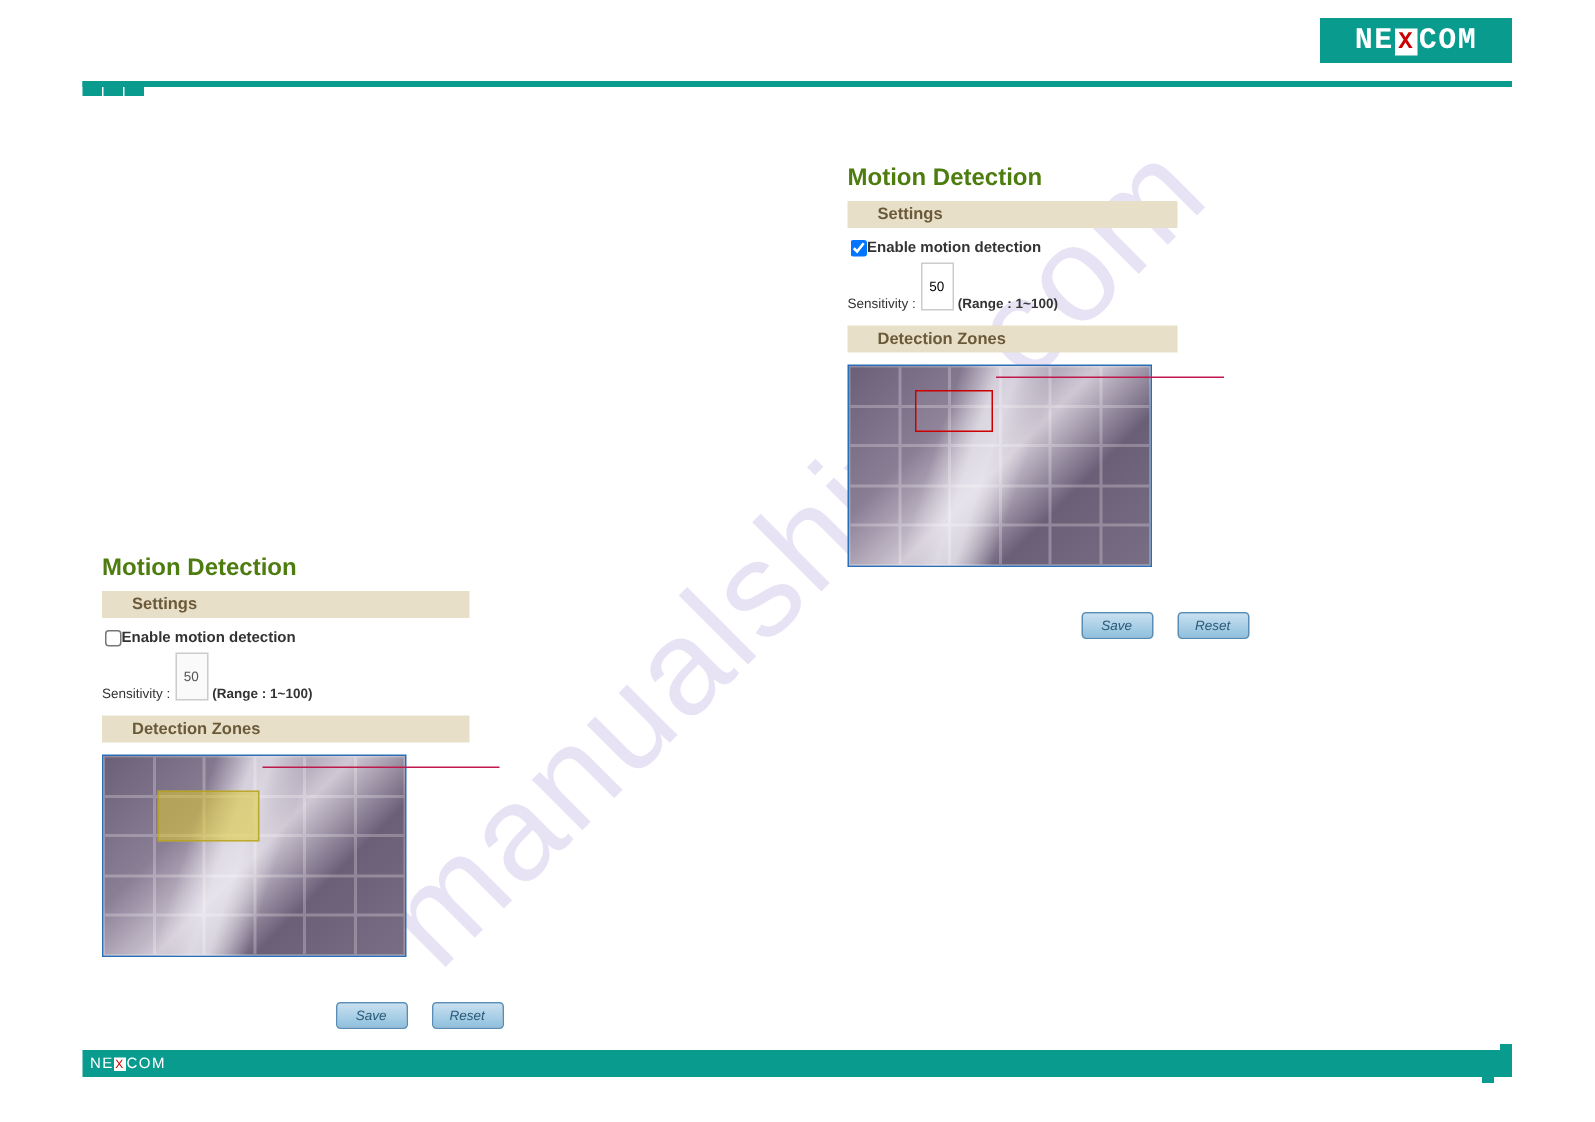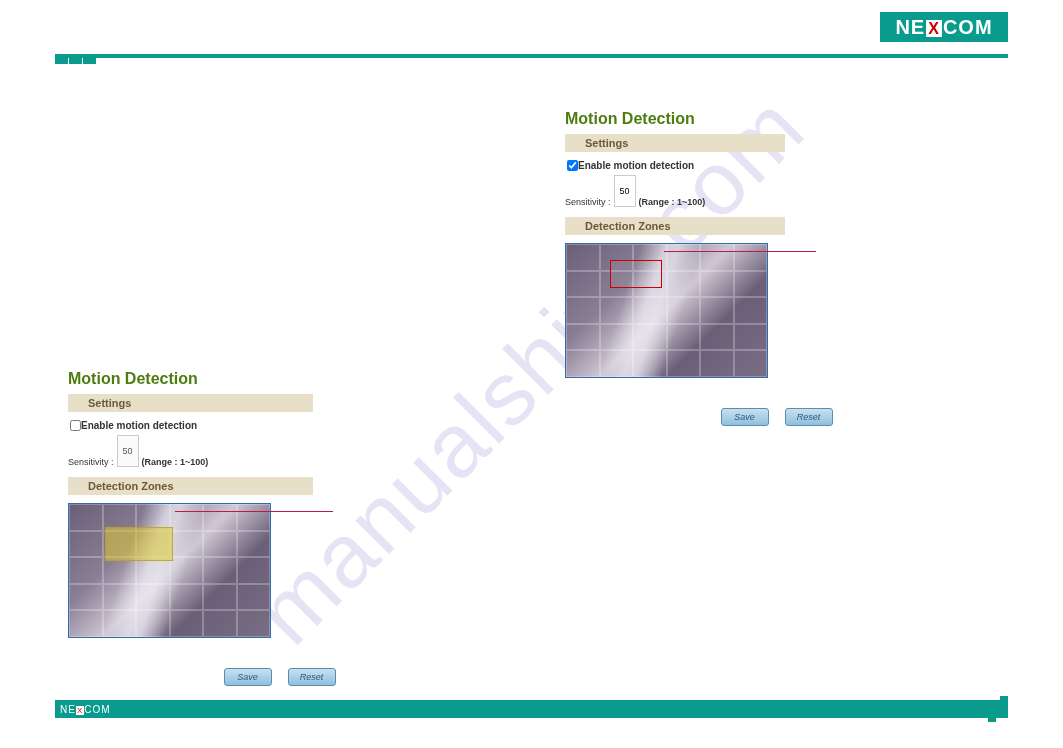--- a/index.html
+++ b/index.html
@@ -21,21 +21,21 @@
     background: #0a9b8f;
     display: flex;
     align-items: center;
     justify-content: center;
   }
   .logo-top .nx {
     color: #fff;
     font-weight: bold;
     font-size: 20px;
     letter-spacing: 1px;
-    font-family: Liberation Sans, sans-serif;
+    font-family: Liberation Mono, monospace;
   }
   .logo-top .nx .x {
     color: #c00;
     background: #fff;
     padding: 0 2px;
     margin: 0 1px;
     font-size: 16px;
   }
   .top-bar {
     position: absolute;

